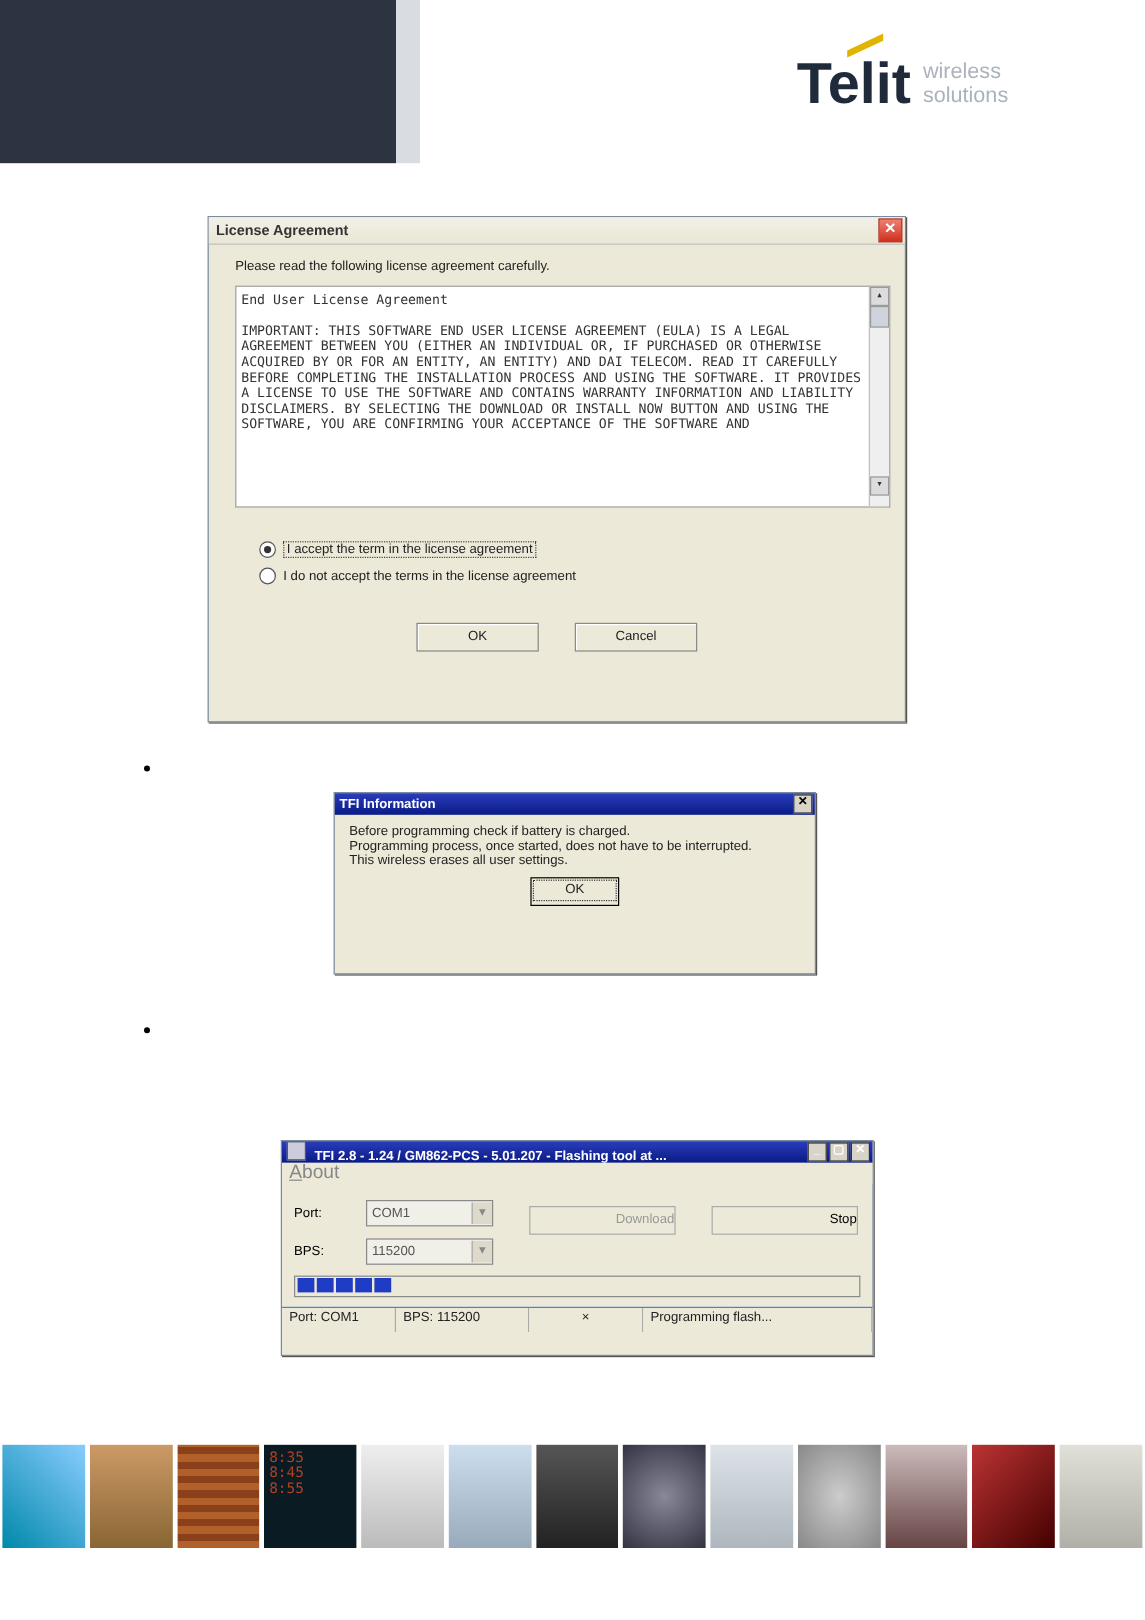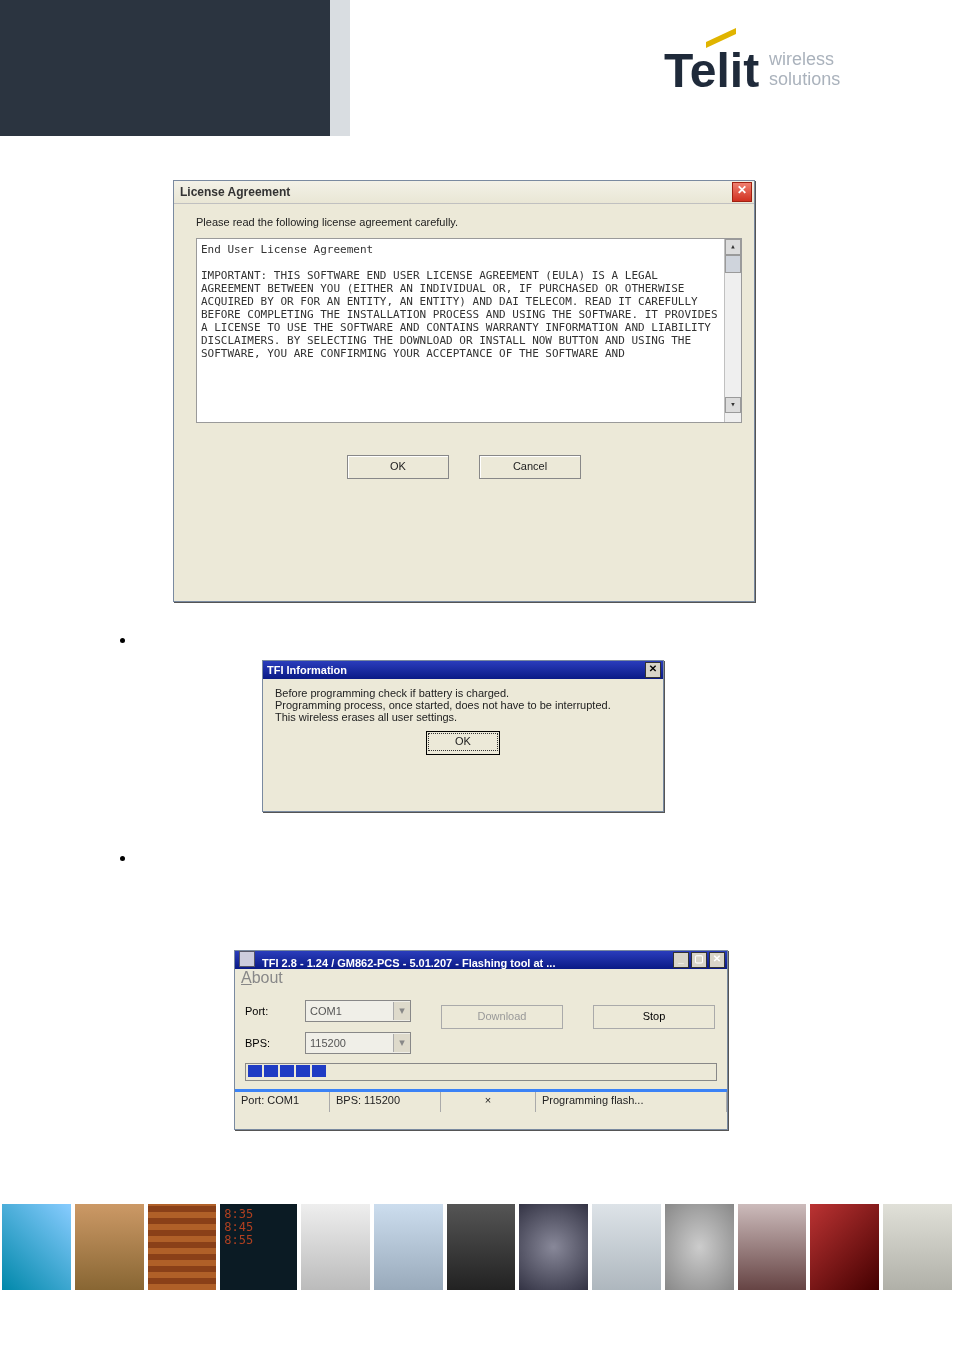--- a/index.html
+++ b/index.html
@@ -150,21 +150,21 @@
   .bullet {
     position:absolute;
     width:5px; height:5px;
     background:#000;
     border-radius:50%;
   }
   .bullet1 { top:638px; left:120px; }
   .bullet2 { top:856px; left:120px; }
 
   
-  .dlg2 { top:660px; left:262px; width:400px; height:150px; }
+  .dlg2 { top:660px; left:278px; width:400px; height:150px; }
   .titlebar2 {
     height:18px;
     background:linear-gradient(#2a3dbc,#0a1a86);
     color:#fff;
     font-weight:bold;
     font-size:11px;
     display:flex;
     align-items:center;
     justify-content:space-between;
     padding:0 2px 0 4px;
@@ -253,21 +253,21 @@
     width:16px; height:18px;
     border-left:1px solid #aaa;
     background:#dedacb;
     text-align:center;
     line-height:16px;
     color:#888;
   }
   .flat-btn {
     width:120px; height:22px;
     border:1px solid #aaa;
-    text-align:center;
+    text-align:right;
     line-height:20px;
     margin-left:30px;
     margin-top:12px;
   }
   .flat-btn.disabled { color:#999; background:#ece9d8; }
   .flat-btn.enabled  { color:#000; background:#ece9d8; cursor:pointer; }
 
   .progress {
     margin-top:4px;
     height:16px;
@@ -278,21 +278,21 @@
   }
   .progress .chunk {
     position:absolute;
     top:1px;
     width:14px; height:12px;
     background:#1f3cc4;
   }
   .statusbar {
     display:flex;
     height:20px;
-    border-top:3px solid #3b82f6;
+    border-top:1px solid #3b82f6;
   }
   .statusbar .cell {
     border-right:1px solid #aaa;
     padding:2px 6px;
     background:#ece9d8;
     color:#222;
     white-space:nowrap;
   }
   .statusbar .cell.port  { width:82px; }
   .statusbar .cell.bps   { width:98px; }
@@ -348,20 +348,30 @@
       <div>End User License Agreement</div>
       <br>
       <div>IMPORTANT: THIS SOFTWARE END USER LICENSE AGREEMENT (EULA) IS A LEGAL AGREEMENT BETWEEN YOU (EITHER AN INDIVIDUAL OR, IF PURCHASED OR OTHERWISE ACQUIRED BY OR FOR AN ENTITY, AN ENTITY) AND DAI TELECOM. READ IT CAREFULLY BEFORE COMPLETING THE INSTALLATION PROCESS AND USING THE SOFTWARE. IT PROVIDES A LICENSE TO USE THE SOFTWARE AND CONTAINS WARRANTY INFORMATION AND LIABILITY DISCLAIMERS. BY SELECTING THE DOWNLOAD OR INSTALL NOW BUTTON AND USING THE SOFTWARE, YOU ARE CONFIRMING YOUR ACCEPTANCE OF THE SOFTWARE AND</div>
       <div class="scrollbar">
         <div class="sb-btn">▴</div>
         <div class="sb-thumb"></div>
         <div style="height:124px"></div>
         <div class="sb-btn">▾</div>
       </div>
     </div>
+    <div class="radio-area">
+      <div class="radio-row">
+        <div class="radio checked"></div>
+        <span class="focus-rect">I accept the term in the license agreement</span>
+      </div>
+      <div class="radio-row">
+        <div class="radio"></div>
+        <span>I do not accept the terms in the license agreement</span>
+      </div>
+    </div>
     <div class="btn-row">
       <div class="winbtn">OK</div>
       <div class="winbtn">Cancel</div>
     </div>
   </div>
 </div>
 
 <div class="bullet bullet1"></div>
 
 <div class="dlg dlg2">

